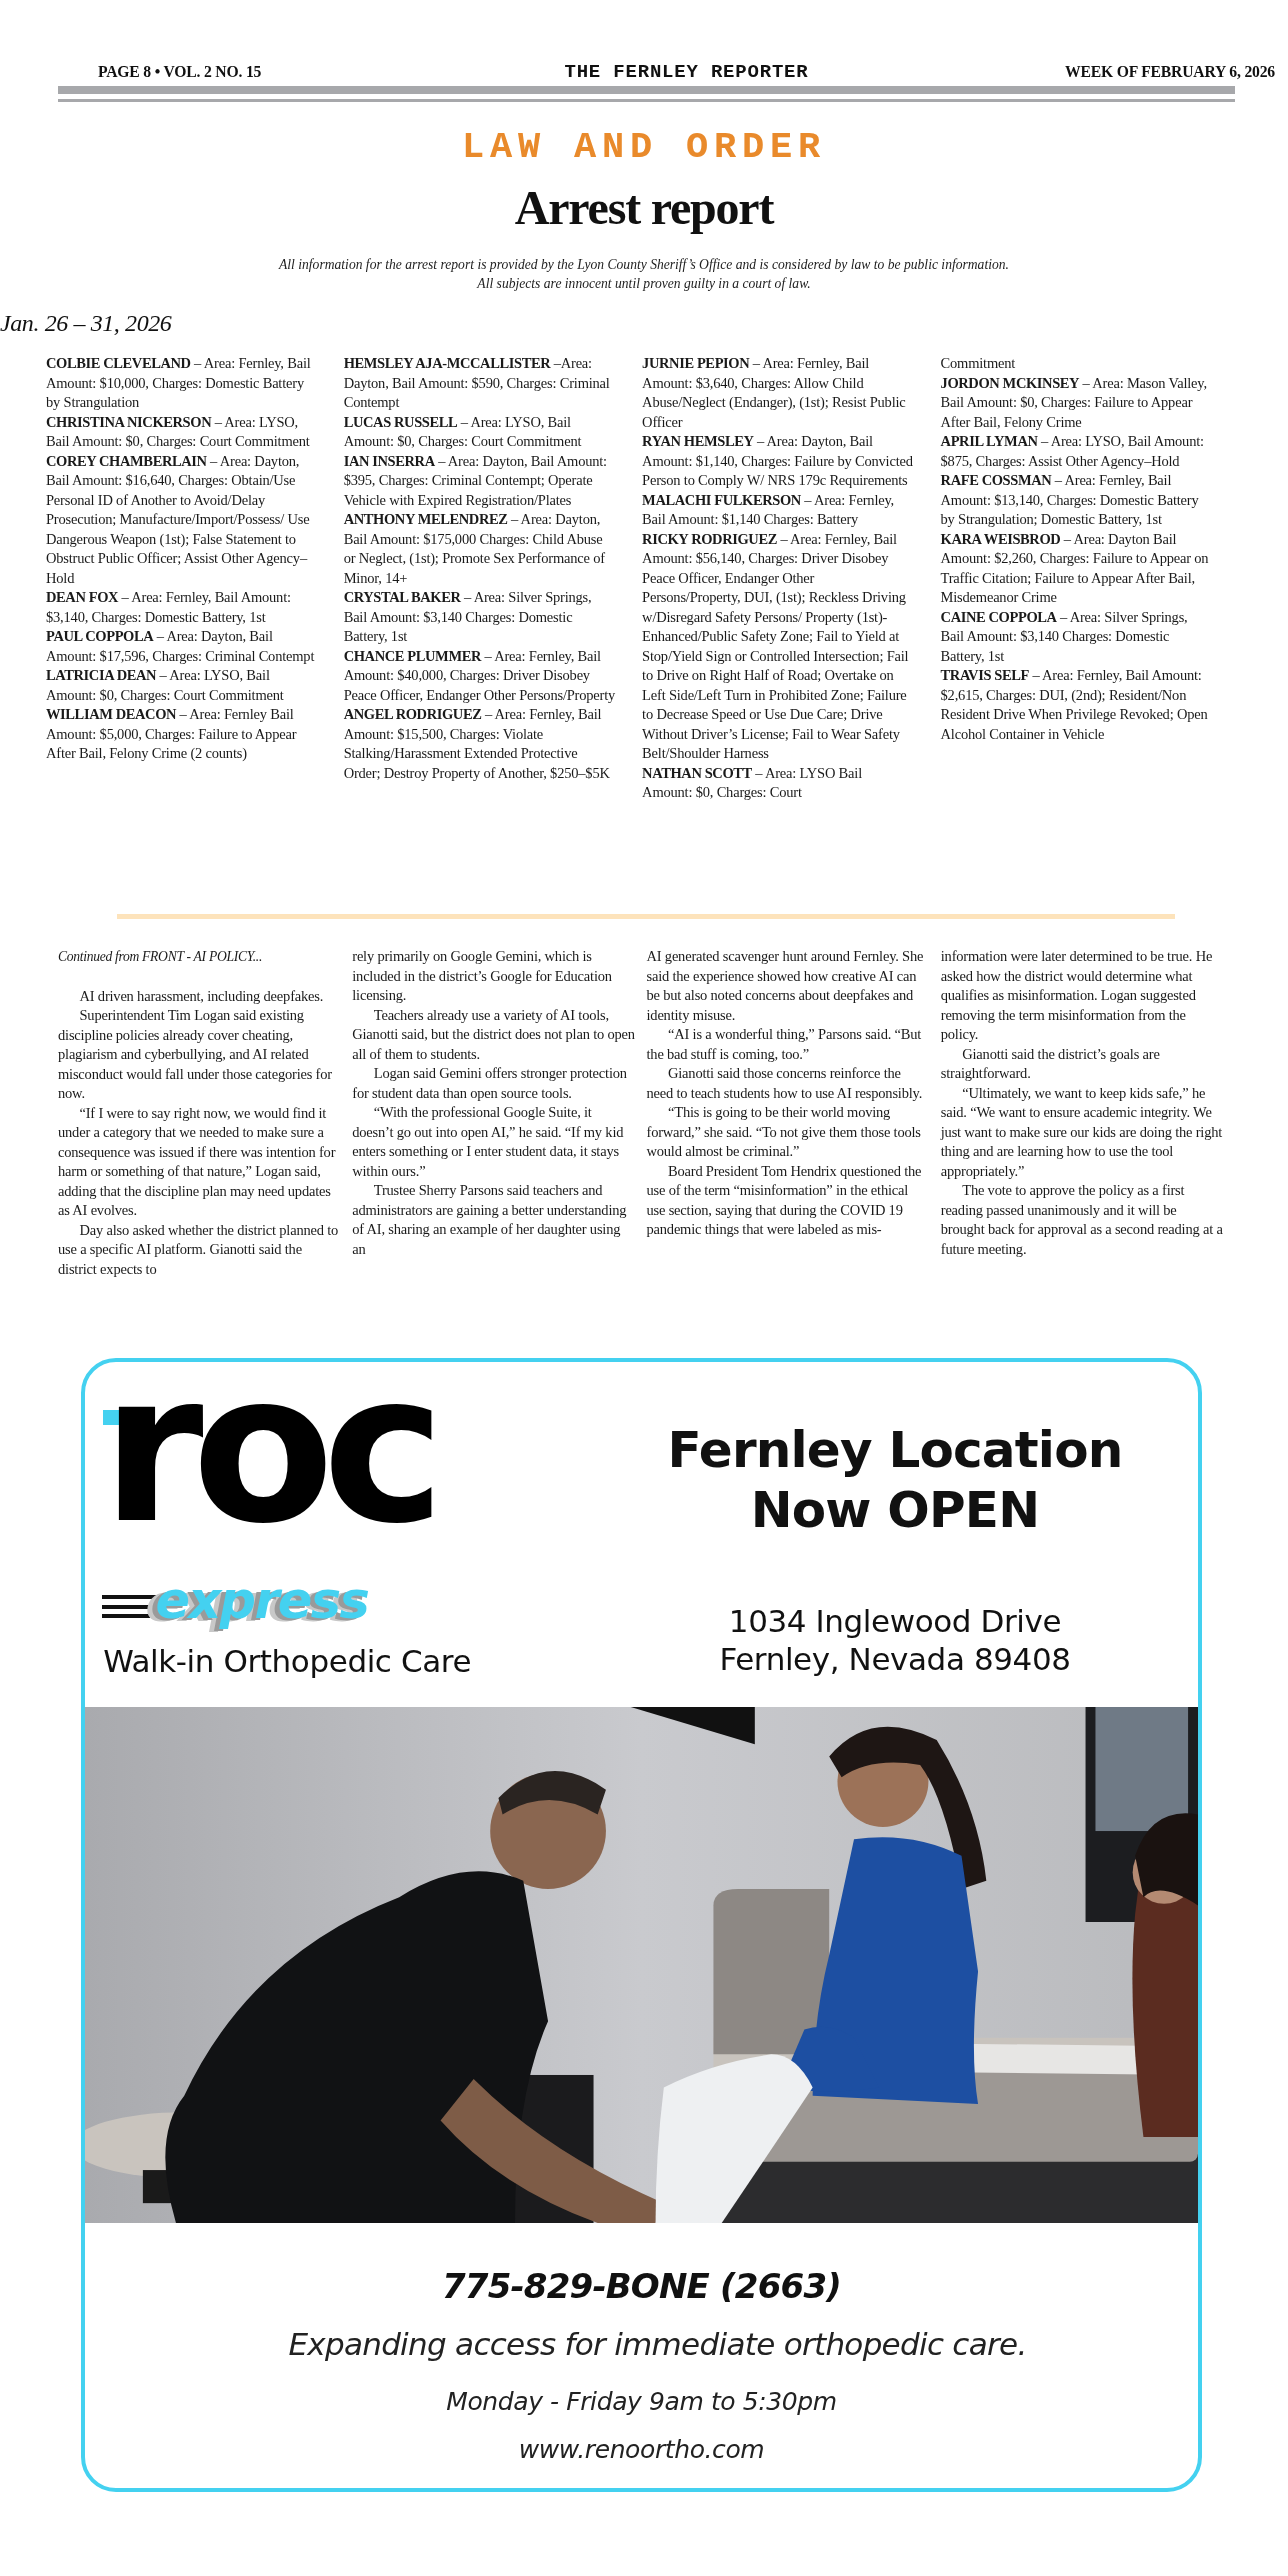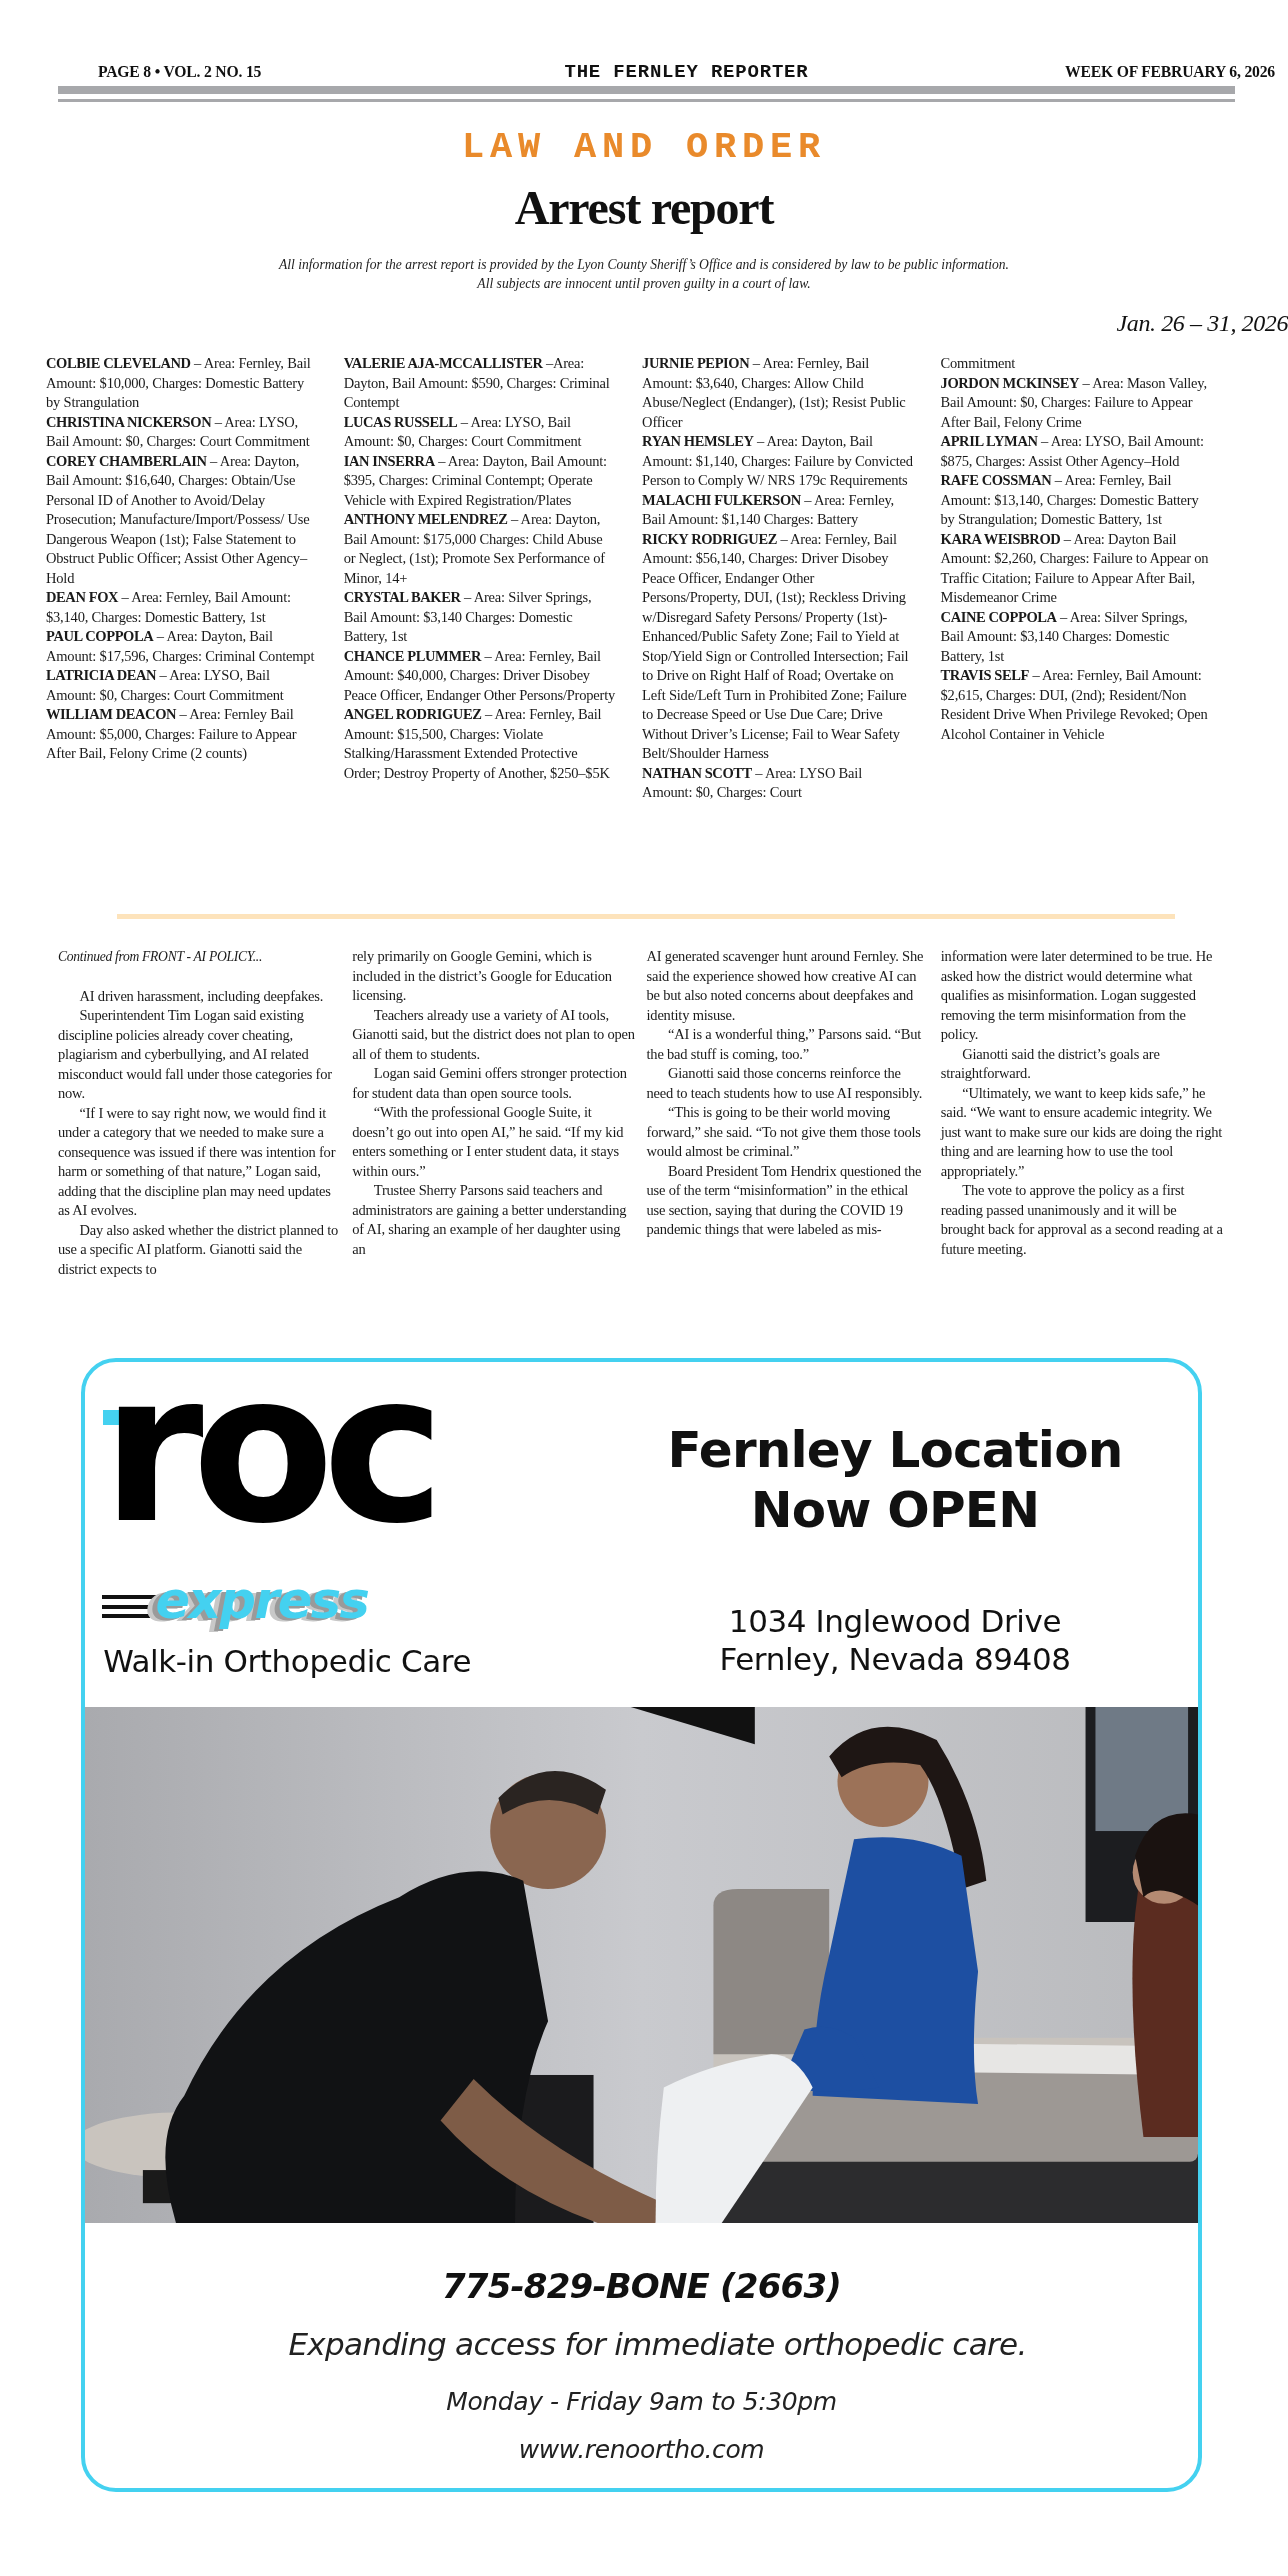--- a/index.html
+++ b/index.html
@@ -29,21 +29,21 @@
   }
   .page-title {
     position: absolute; left: 0; width: 1288px; top: 180px; text-align: center;
     font-family: "Liberation Serif", serif; font-size: 48px; letter-spacing: -1.2px; color: #111;
   }
   .disclaimer {
     position: absolute; left: 0; width: 1288px; top: 255px; text-align: center;
     font-family: "Liberation Serif", serif; font-style: italic; font-size: 13.6px; line-height: 19px; color: #222;
   }
   .date-range {
-    position: absolute; left: 0; width: 1288px; top: 310px; text-align: right;
+    position: absolute; left: 0; width: 1288px; top: 310px; text-align: left;
     font-family: "Liberation Serif", serif; font-style: italic; font-size: 24px; letter-spacing: -0.4px;
   }
 
   
   .arrests { position: absolute; left: 46px; top: 354px; width: 1177px; display: flex; gap: 16px; }
   .arrest-col { width: 298px; padding-right: 10px; font-family: "Liberation Serif", serif; font-size: 14.5px; line-height: 19.5px; color: #1a1a1a; letter-spacing: -0.2px; }
   .arrest-col:nth-child(2) { margin-left: -0.8px; }
   .arrest-entry { display: block; }
   .arrest-name { font-weight: bold; letter-spacing: -0.4px; }
 
@@ -128,21 +128,21 @@
     <div class="arrest-col">
       <div class="arrest-entry"><span class="arrest-name">COLBIE CLEVELAND</span><span> – Area: Fernley, Bail Amount: $10,000, Charges: Domestic Battery by Strangulation</span></div>
       <div class="arrest-entry"><span class="arrest-name">CHRISTINA NICKERSON</span><span> – Area: LYSO, Bail Amount: $0, Charges: Court Commitment</span></div>
       <div class="arrest-entry"><span class="arrest-name">COREY CHAMBERLAIN</span><span> – Area: Dayton, Bail Amount: $16,640, Charges: Obtain/Use Personal ID of Another to Avoid/Delay Prosecution; Manufacture/Import/Possess/ Use Dangerous Weapon (1st); False Statement to Obstruct Public Officer; Assist Other Agency–Hold</span></div>
       <div class="arrest-entry"><span class="arrest-name">DEAN FOX</span><span> – Area: Fernley, Bail Amount: $3,140, Charges: Domestic Battery, 1st</span></div>
       <div class="arrest-entry"><span class="arrest-name">PAUL COPPOLA</span><span> – Area: Dayton, Bail Amount: $17,596, Charges: Criminal Contempt</span></div>
       <div class="arrest-entry"><span class="arrest-name">LATRICIA DEAN</span><span> – Area: LYSO, Bail Amount: $0, Charges: Court Commitment</span></div>
       <div class="arrest-entry"><span class="arrest-name">WILLIAM DEACON</span><span> – Area: Fernley Bail Amount: $5,000, Charges: Failure to Appear After Bail, Felony Crime (2 counts)</span></div>
     </div>
     <div class="arrest-col">
-      <div class="arrest-entry"><span class="arrest-name">VALERIE AJA-MCCALLISTER</span><span> –Area: Dayton, Bail Amount: $590, Charges: Criminal Contempt</span></div>
+      <div class="arrest-entry"><span class="arrest-name">HEMSLEY AJA-MCCALLISTER</span><span> –Area: Dayton, Bail Amount: $590, Charges: Criminal Contempt</span></div>
       <div class="arrest-entry"><span class="arrest-name">LUCAS RUSSELL</span><span> – Area: LYSO, Bail Amount: $0, Charges: Court Commitment</span></div>
       <div class="arrest-entry"><span class="arrest-name">IAN INSERRA</span><span> – Area: Dayton, Bail Amount: $395, Charges: Criminal Contempt; Operate Vehicle with Expired Registration/Plates</span></div>
       <div class="arrest-entry"><span class="arrest-name">ANTHONY MELENDREZ</span><span> – Area: Dayton, Bail Amount: $175,000 Charges: Child Abuse or Neglect, (1st); Promote Sex Performance of Minor, 14+</span></div>
       <div class="arrest-entry"><span class="arrest-name">CRYSTAL BAKER</span><span> – Area: Silver Springs, Bail Amount: $3,140 Charges: Domestic Battery, 1st</span></div>
       <div class="arrest-entry"><span class="arrest-name">CHANCE PLUMMER</span><span> – Area: Fernley, Bail Amount: $40,000, Charges: Driver Disobey Peace Officer, Endanger Other Persons/Property</span></div>
       <div class="arrest-entry"><span class="arrest-name">ANGEL RODRIGUEZ</span><span> – Area: Fernley, Bail Amount: $15,500, Charges: Violate Stalking/Harassment Extended Protective Order; Destroy Property of Another, $250–$5K</span></div>
     </div>
     <div class="arrest-col">
       <div class="arrest-entry"><span class="arrest-name">JURNIE PEPION</span><span> – Area: Fernley, Bail Amount: $3,640, Charges: Allow Child Abuse/Neglect (Endanger), (1st); Resist Public Officer</span></div>
       <div class="arrest-entry"><span class="arrest-name">RYAN HEMSLEY</span><span> – Area: Dayton, Bail Amount: $1,140, Charges: Failure by Convicted Person to Comply W/ NRS 179c Requirements</span></div>

